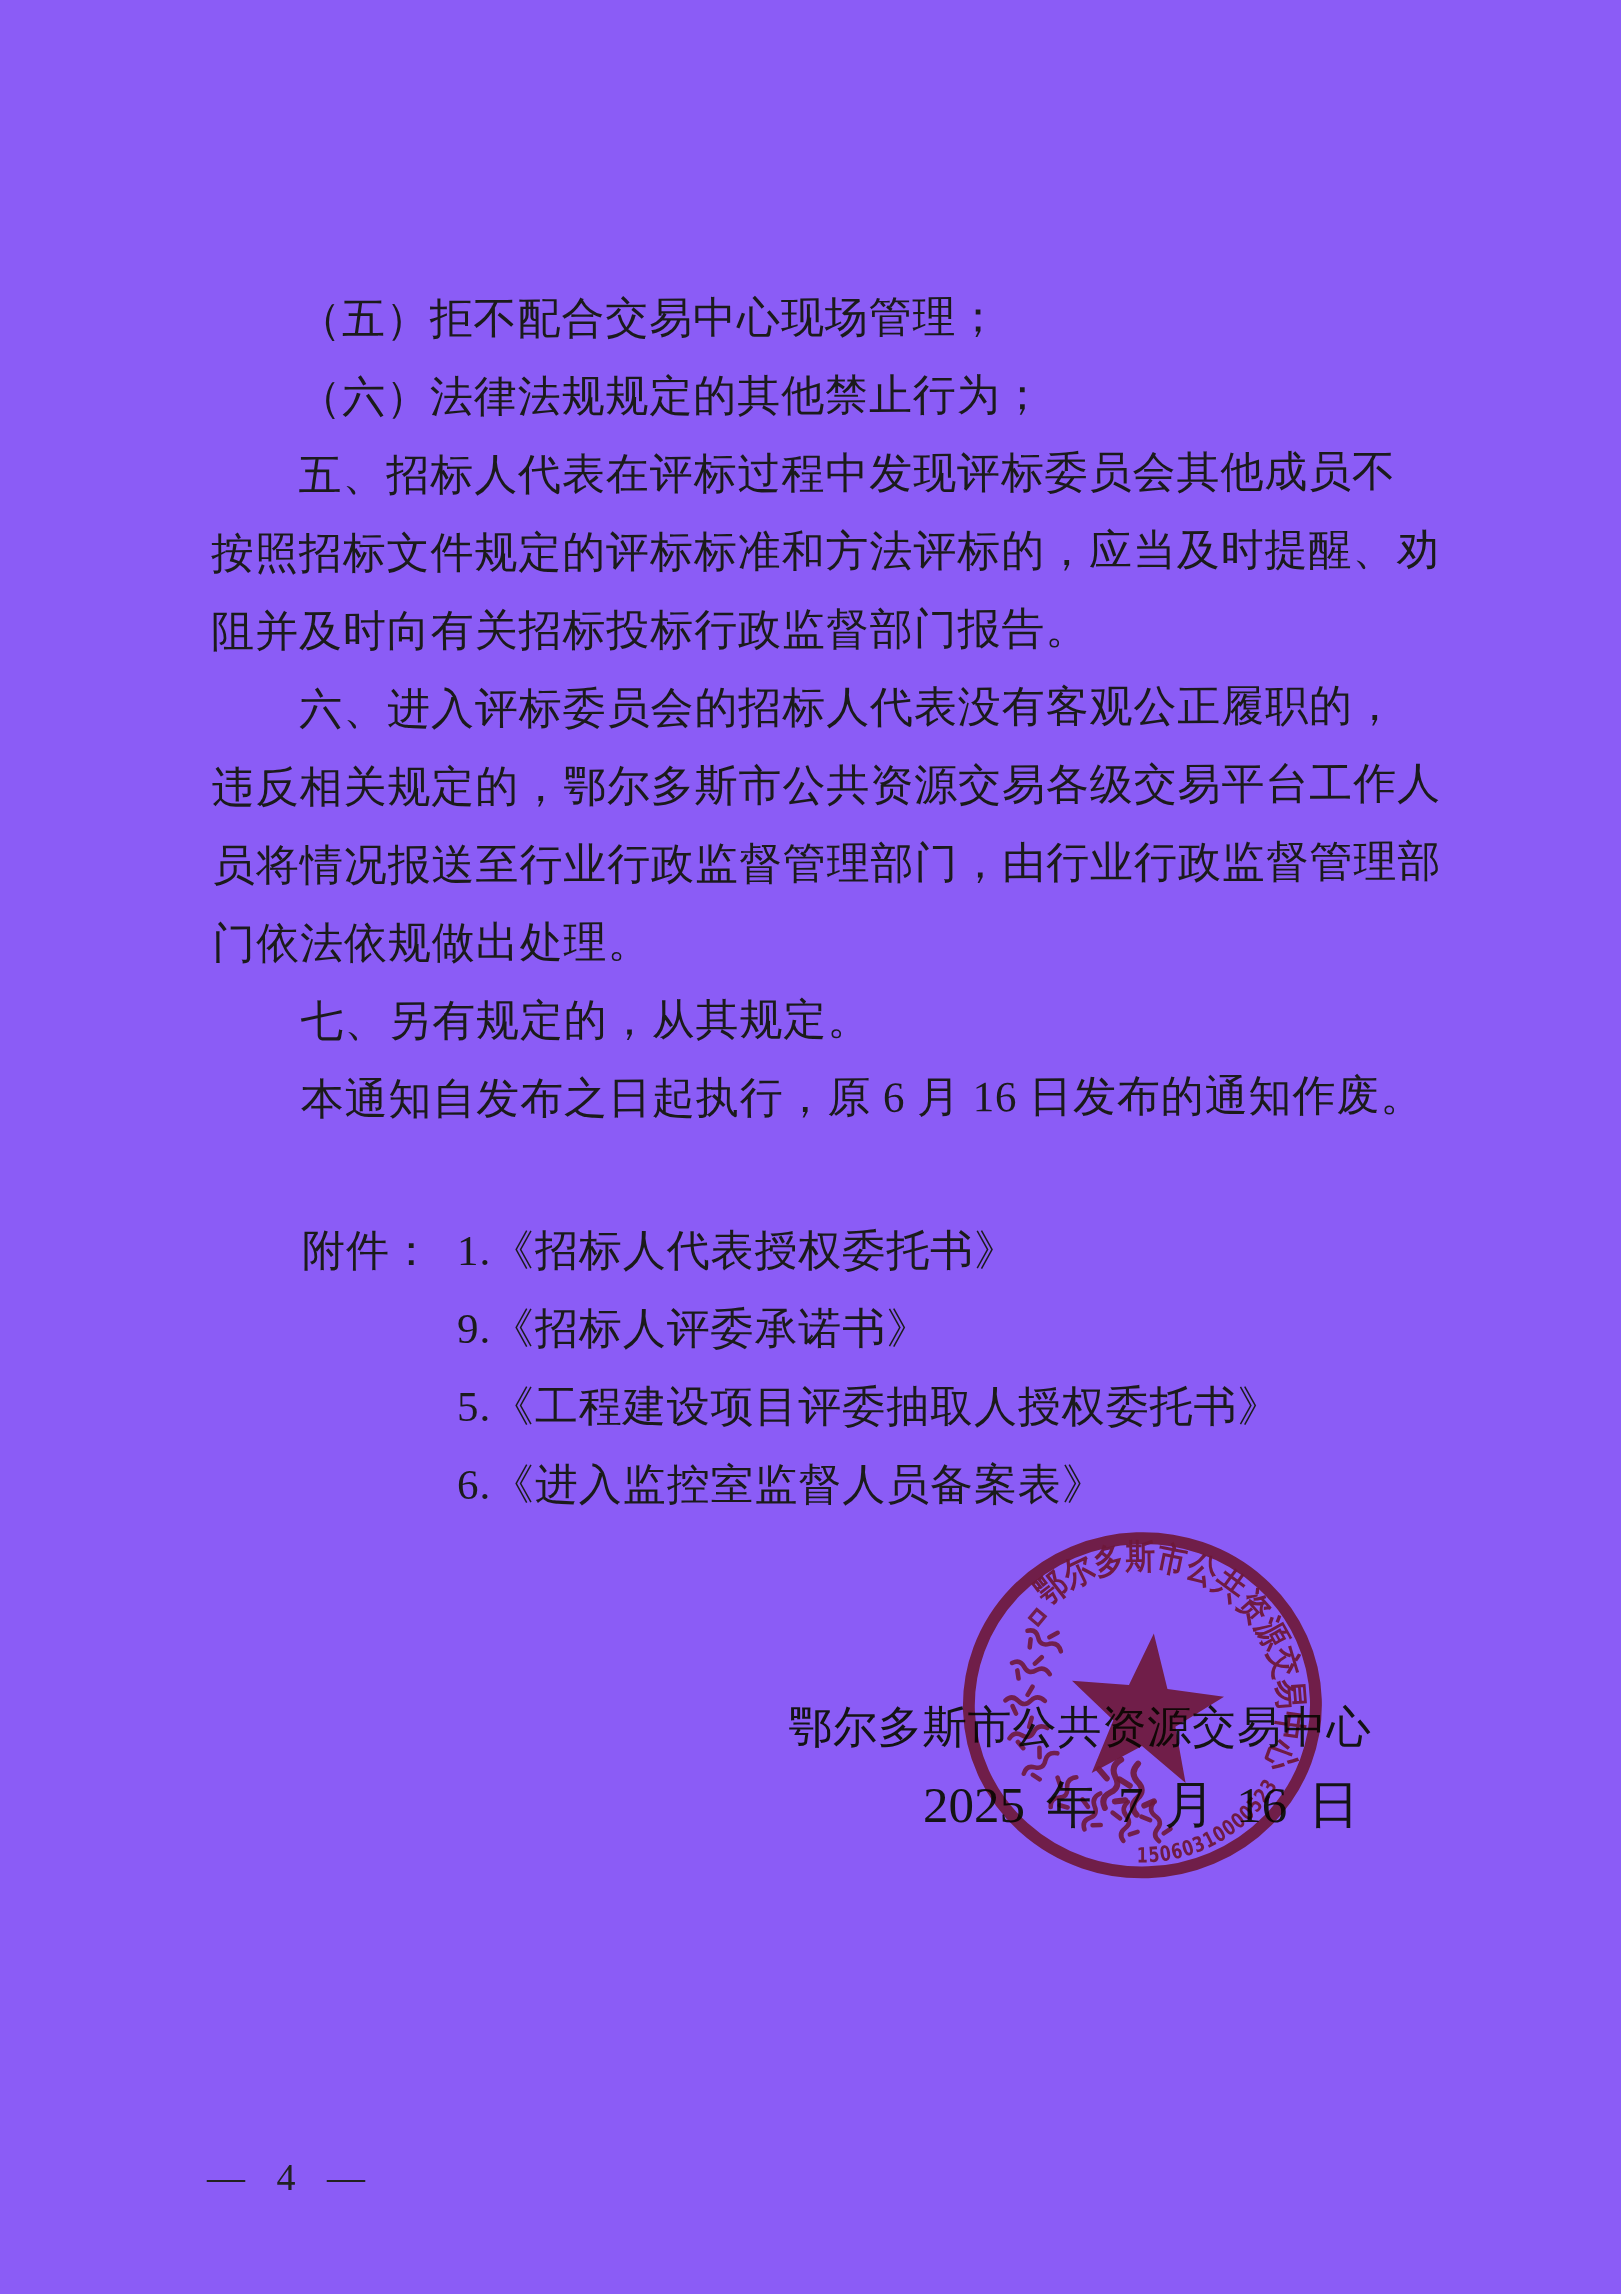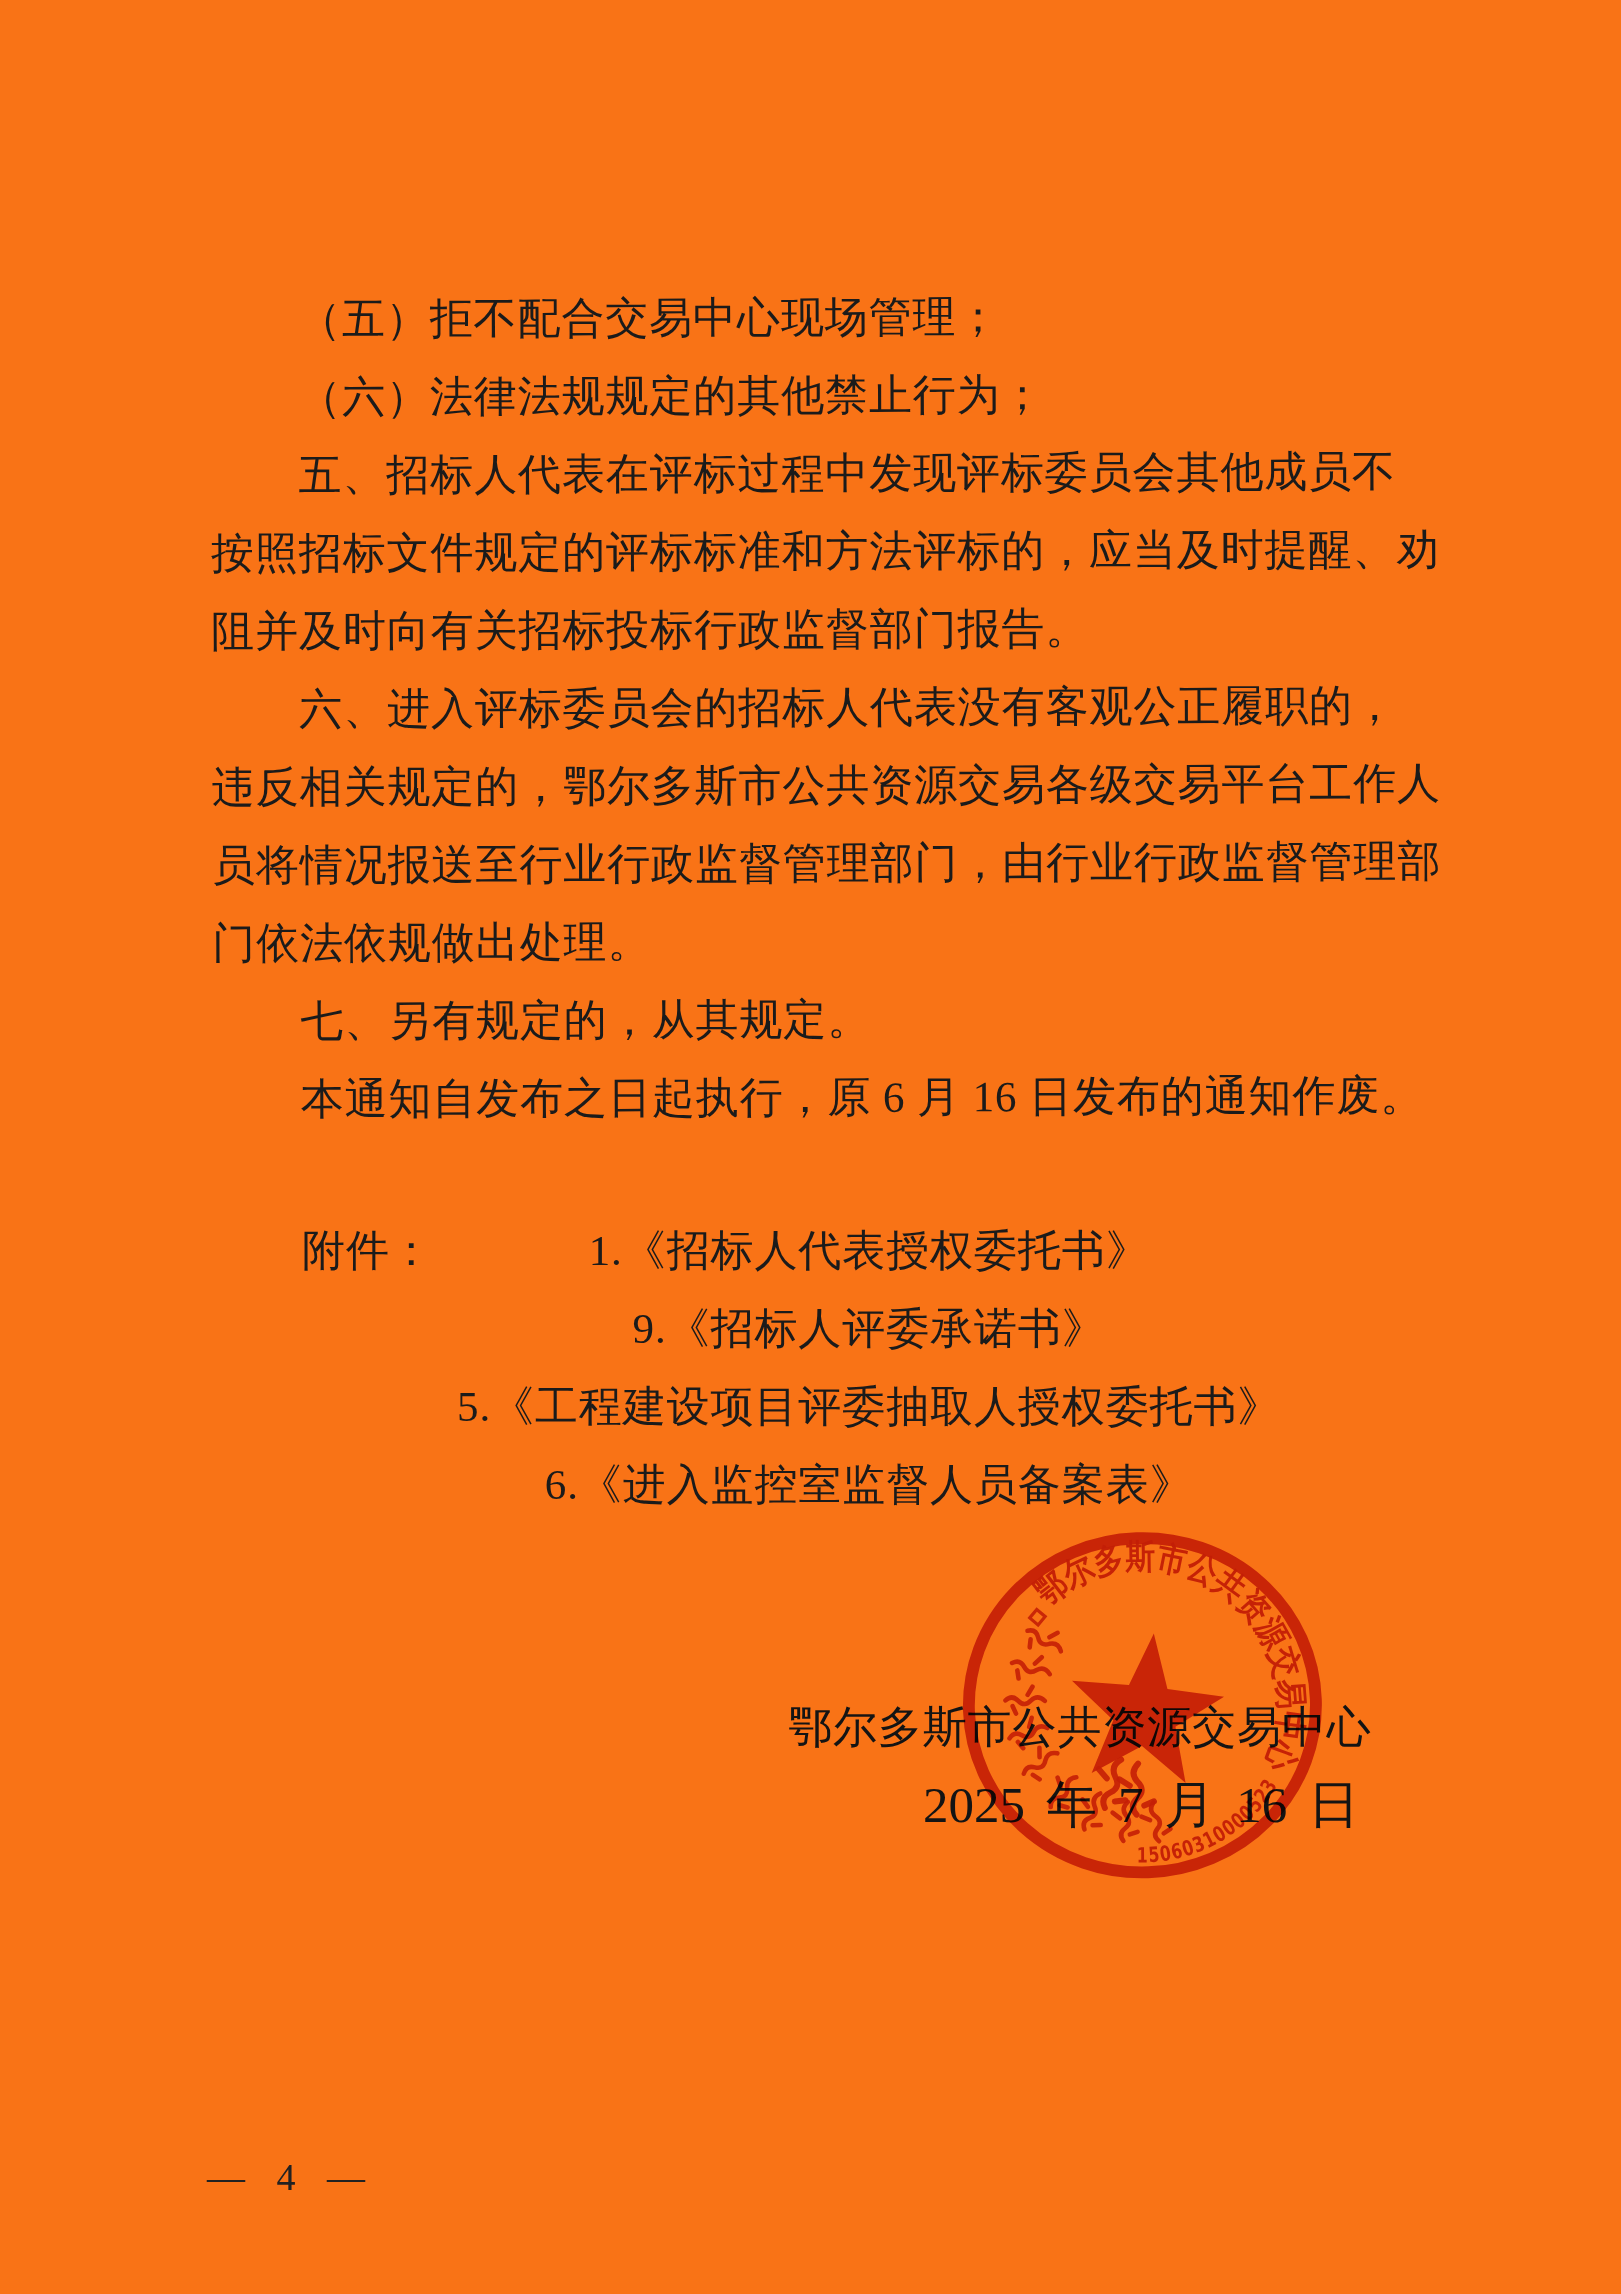--- a/index.html
+++ b/index.html
@@ -1,40 +1,40 @@
 <!DOCTYPE html>
 <html style="font-size:14.6px"><head>
 <meta charset="utf-8">
 <style>
   html,body{margin:0;padding:0;background:#ffffff;}
   .page{
     position:relative;
     width:1622px;height:2294px;
-    background:#f97316;
+    background:#8b5cf6;
     overflow:hidden;
     font-family:"Liberation Serif","DejaVu Serif",serif;
     color:#1b1b1b;
   }
   
   .body-lines{
     position:absolute;left:210px;top:281px;width:1215px;
     font-size:43px;line-height:78px;
     letter-spacing:0.9px;
     transform:rotate(-0.2deg);
     transform-origin:left top;
   }
   .body-lines .line{height:78px;white-space:pre;}
   
   .attachments{
     position:absolute;left:302px;top:1212px;
     font-size:43px;line-height:78px;letter-spacing:0.9px;
   }
   .att-label{position:absolute;left:0;top:0;white-space:pre;}
   .att-items{margin:0 0 0 155px;padding:0;list-style:none;}
-  .att-items li{height:78px;white-space:pre;text-align:center;}
+  .att-items li{height:78px;white-space:pre;}
   
   .sig-org{
     position:absolute;left:788px;top:1698px;
     font-size:44px;letter-spacing:0.9px;color:#141414;white-space:pre;
   }
   .sig-date{
     position:absolute;left:923px;top:1771px;
     font-size:51px;word-spacing:8.2px;color:#141414;white-space:pre;
   }
   

